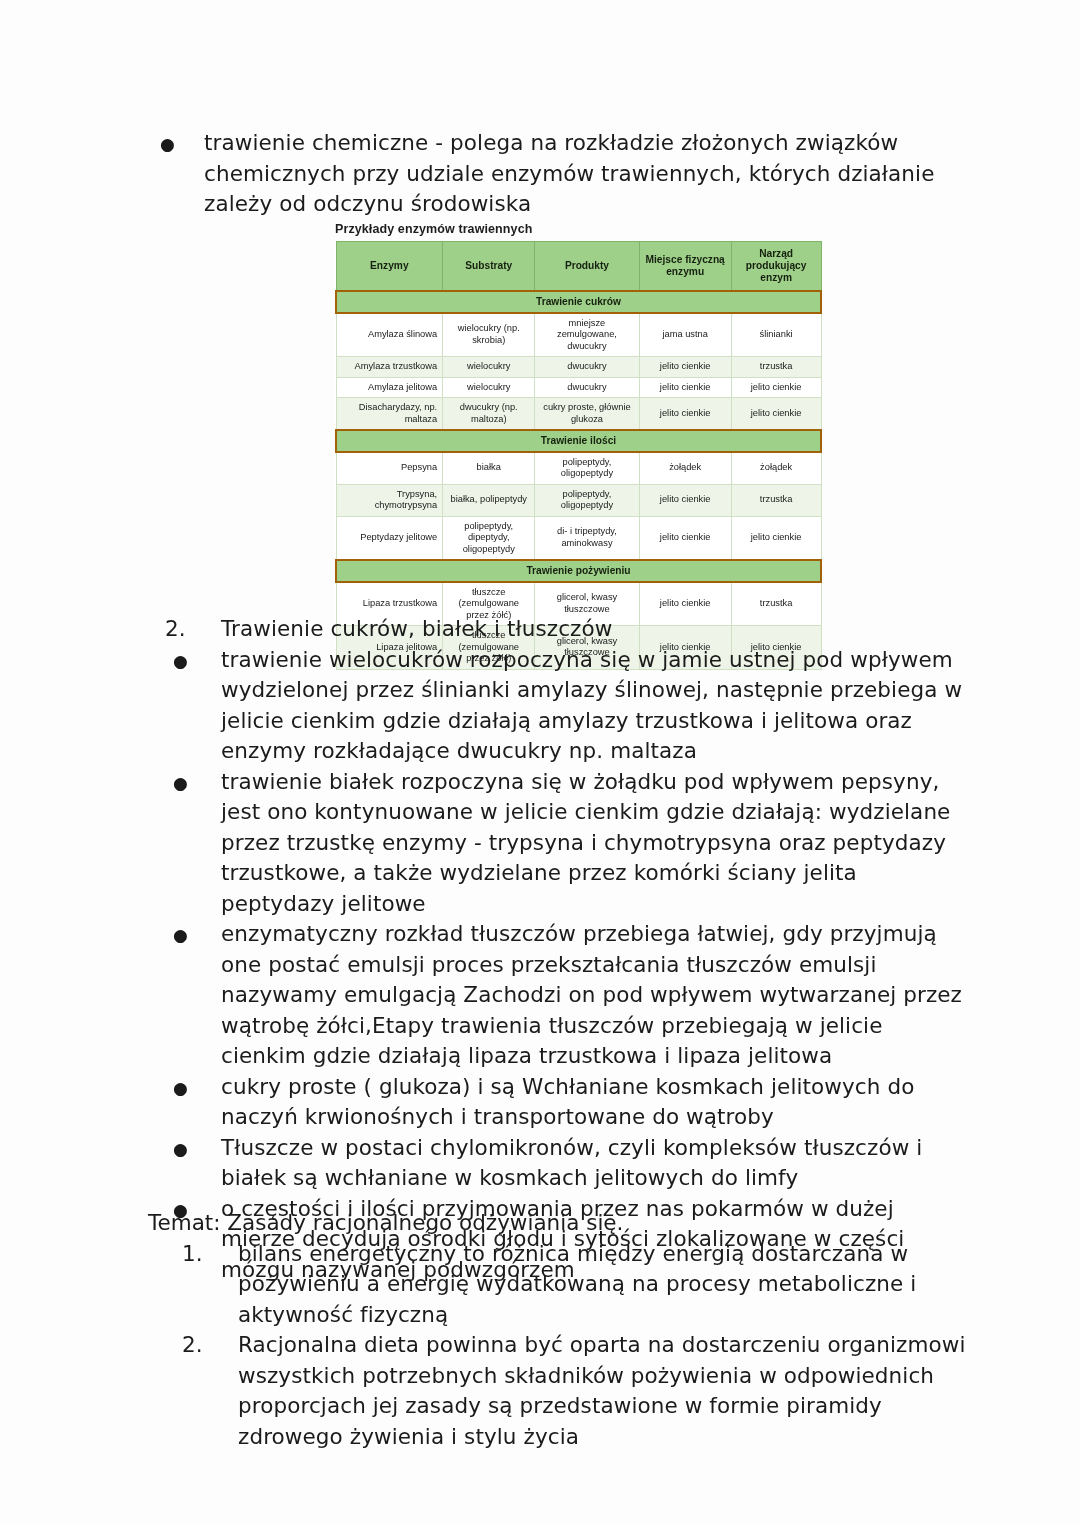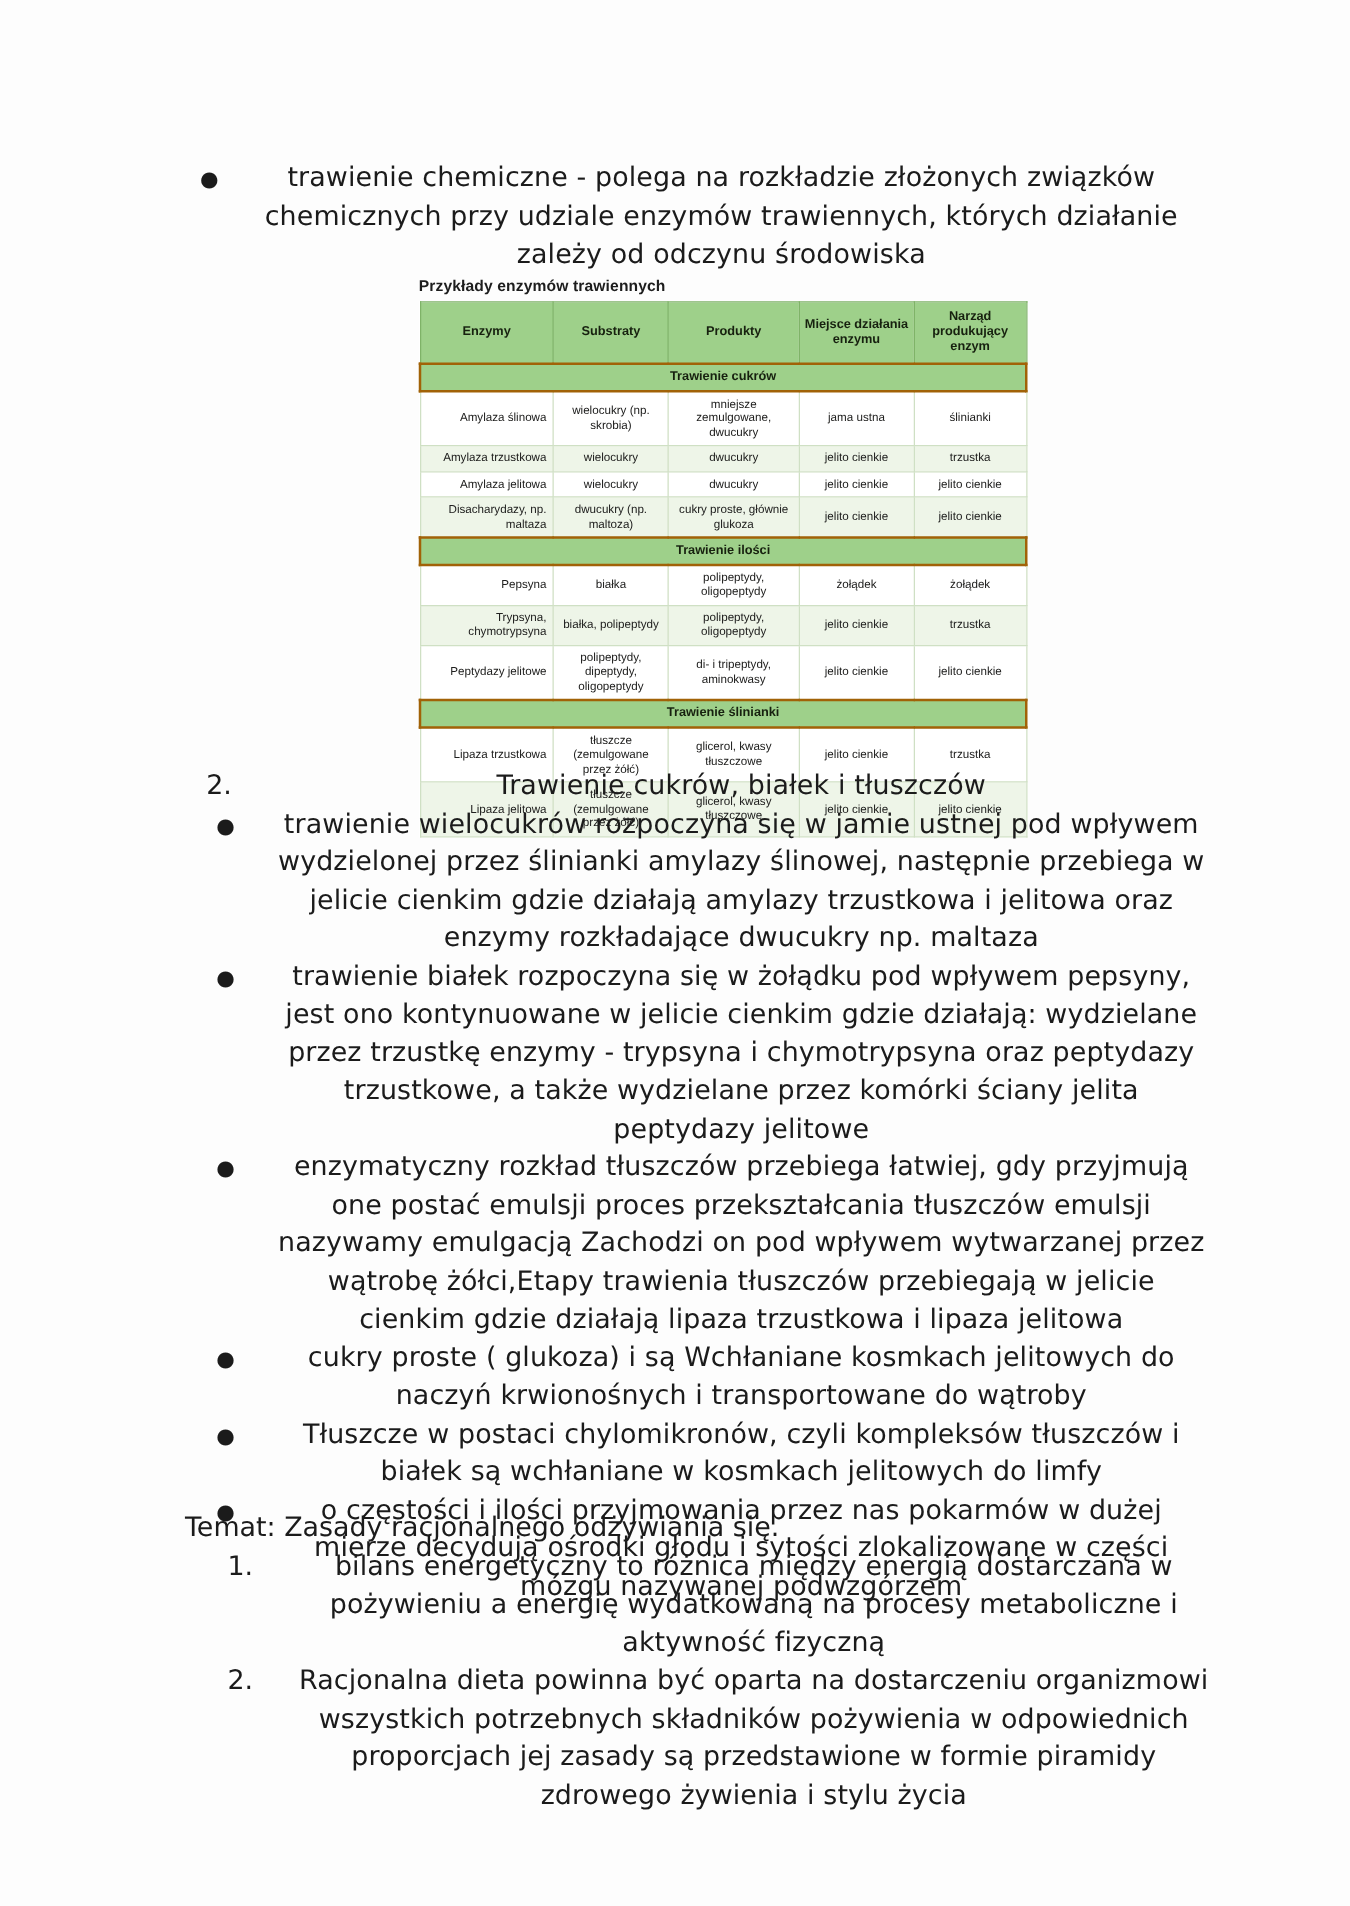--- a/index.html
+++ b/index.html
@@ -22,21 +22,20 @@
     background: #fdfdfd;
   }
 
   
   .note-text {
     font-family: "DejaVu Sans", sans-serif;
     font-size: 21.5px;
     line-height: 30.5px;
     color: #1b1b1b;
     letter-spacing: 0.1px;
-    text-align: center;
   }
 
   
   ul.bullets, ol.numbers {
     margin: 0;
     padding: 0;
     list-style: none;
   }
   li.item {
     position: relative;
@@ -180,21 +179,21 @@
         <col style="width:19.0%">
         <col style="width:21.5%">
         <col style="width:19.0%">
         <col style="width:18.5%">
       </colgroup>
       <thead>
         <tr>
           <th>Enzymy</th>
           <th>Substraty</th>
           <th>Produkty</th>
-          <th>Miejsce działania enzymu</th>
+          <th>Miejsce fizyczną enzymu</th>
           <th>Narząd produkujący enzym</th>
         </tr>
       </thead>
 
       <tbody>
 
         <tr class="section-row">
           <td colspan="5">Trawienie cukrów</td>
         </tr>
         <tr class="data-row">
@@ -245,21 +244,21 @@
         </tr>
         <tr class="data-row">
           <td class="c-enzyme">Peptydazy jelitowe</td>
           <td class="c-sub">polipeptydy, dipeptydy, oligopeptydy</td>
           <td class="c-prod">di- i tripeptydy, aminokwasy</td>
           <td class="c-place">jelito cienkie</td>
           <td class="c-organ">jelito cienkie</td>
         </tr>
 
         <tr class="section-row">
-          <td colspan="5">Trawienie ślinianki</td>
+          <td colspan="5">Trawienie pożywieniu</td>
         </tr>
         <tr class="data-row">
           <td class="c-enzyme">Lipaza trzustkowa</td>
           <td class="c-sub">tłuszcze (zemulgowane przez żółć)</td>
           <td class="c-prod">glicerol, kwasy tłuszczowe</td>
           <td class="c-place">jelito cienkie</td>
           <td class="c-organ">trzustka</td>
         </tr>
         <tr class="data-row alt">
           <td class="c-enzyme">Lipaza jelitowa</td>

